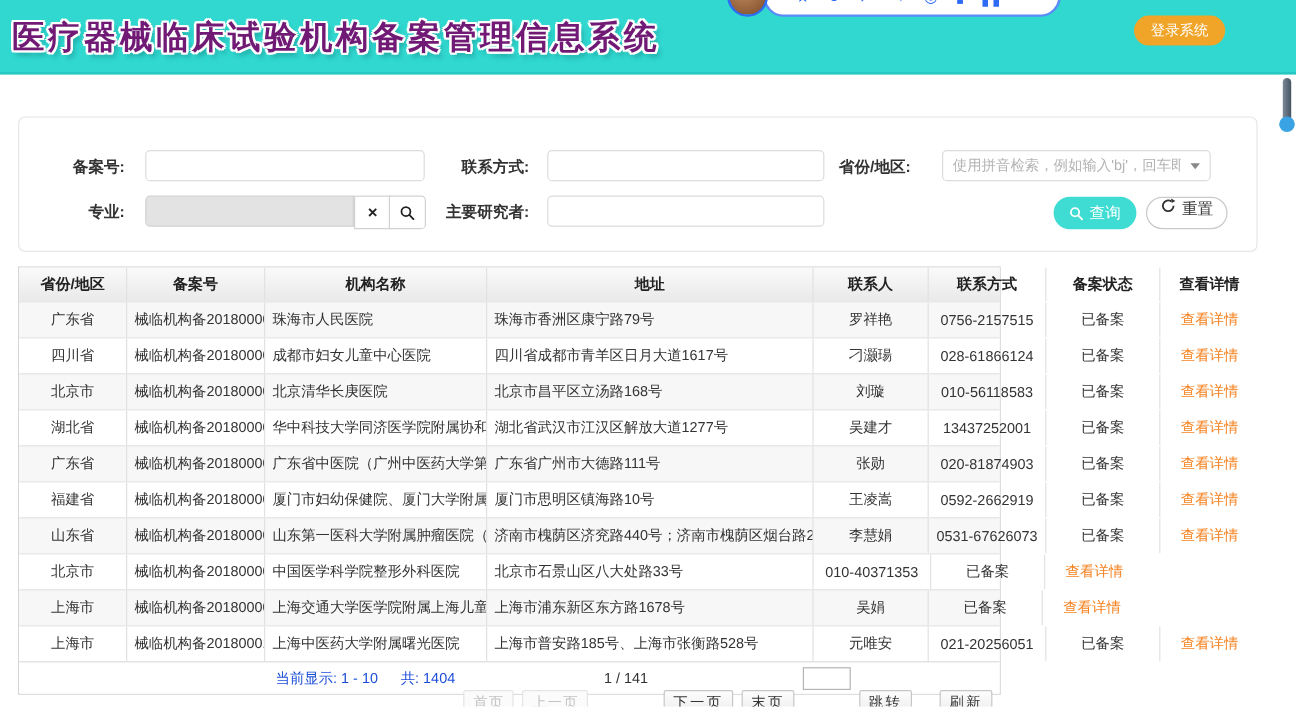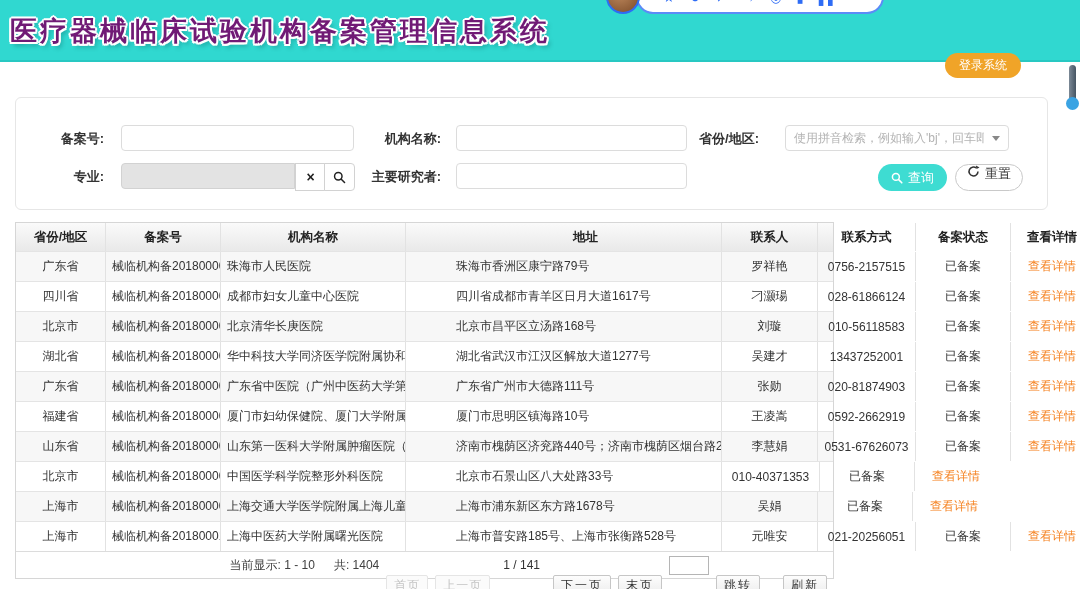--- a/index.html
+++ b/index.html
@@ -10,21 +10,21 @@
   
   .header { position:absolute; left:0; top:0; width:1080px; height:62px;
             background:#30d8d0; border-bottom:2px solid #28c8c2; }
   .title { position:absolute; left:10px; top:13px; font-size:27px; font-weight:bold;
            letter-spacing:3px; color:#701a75;
            text-shadow:-2px 0 #fff, 2px 0 #fff, 0 -2px #fff, 0 2px #fff,
                        -1.5px -1.5px #fff, 1.5px 1.5px #fff, -1.5px 1.5px #fff, 1.5px -1.5px #fff,
                        3px 4px 4px rgba(0,70,70,.35); }
   .login-btn { position:absolute; left:945px; top:13px; height:25px; padding:0 14px;
                background:#f0a428; color:#fff; border:none; border-radius:13px;
-               font-size:12px; line-height:25px; cursor:pointer; font-family:inherit;margin-top:40px; }
+               font-size:12px; line-height:25px; cursor:pointer; font-family:inherit; }
 
   
   .overlay { position:absolute; left:606px; top:-22px; height:36px; display:flex; align-items:flex-end; }
   .ov-avatar { width:34px; height:34px; border-radius:50%; background:radial-gradient(circle at 40% 35%, #c08a5e, #7a4a28);
                border:2px solid #2e6cf5; position:relative; z-index:2; }
   .ov-pill { margin-left:-4px; width:248px; height:34px; background:#fff; border:2px solid #5b8bf7;
              border-radius:17px; display:flex; align-items:center; justify-content:space-evenly; padding:0 10px; }
   .ov-icon { color:#2e6cf5; font-size:13px; line-height:1; }
 
   
@@ -62,32 +62,32 @@
   .tr { display:flex; height:30px; align-items:stretch; border-top:1px solid #e4e4e4; background:#fff; }
   .tr.alt { background:#f7f7f7; }
   .tr.head { height:28px; background:linear-gradient(#fafafa,#e9e9e9); font-weight:bold;
              border-top:none; color:#222; font-size:12.5px; }
   .td { padding:0 6px; border-right:1px solid #e2e2e2; white-space:nowrap; overflow:hidden;
         display:flex; align-items:center; }
   .td:last-child { border-right:none; }
   .c0 { flex:0 0 90px;  justify-content:center; }
   .c1 { flex:0 0 115px; }
   .c2 { flex:0 0 185px; }
-  .c3 { flex:0 0 272px;margin-left:44px; }
+  .c3 { flex:0 0 272px; }
   .c4 { flex:0 0 96px;  justify-content:center; }
   .c5 { flex:0 0 98px;  justify-content:center; }
   .c6 { flex:0 0 95px;  justify-content:center; }
   .c7 { flex:0 0 82px;  justify-content:center; }
   .tr.head .td { justify-content:center; }
   .link { color:#f58220; cursor:pointer; }
 
   
   .pager { display:flex; height:27px; align-items:center; justify-content:flex-end;
            border-top:1px solid #dcdcdc; padding:0 6px; gap:7px; font-size:12px; color:#555; background:#fff; }
-  .pg-text { color:#404040; }
+  .pg-text { color:#1d4ed8; }
   .pg-showing { margin-right:12px; }
   .pg-page { color:#333; margin:0 6px; }
   .pg-btn { height:21px; padding:0 7px; border:1px solid #c6c6c6; background:linear-gradient(#fdfdfd,#ececec);
             border-radius:2px; font-size:12px; color:#333; letter-spacing:2px; cursor:pointer; font-family:Liberation Serif, serif;margin-top:40px; }
   .pg-btn.disabled { color:#c4c4c4; border-color:#e5e5e5; background:#fbfbfb; letter-spacing:1px; }
   .jump-input { width:40px; height:19px; border:1px solid #b5b5b5; outline:none; font-family:inherit; }
   .pg-refresh { margin-left:16px; }
   .icon-svg { display:block; }
 </style>
 </head>
@@ -113,21 +113,21 @@
     </div>
   </div>
 
   <div class="scroll-bar"></div>
   <div class="scroll-dot"></div>
 
   <div class="filter-card">
     <div class="f-label" style="left:0; top:28px;">备案号:</div>
     <input class="f-input" style="left: 105px; top: 27px; width: 233px;">
 
-    <div class="f-label" style="left:337px; top:28px;">机构名称:</div>
+    <div class="f-label" style="left:337px; top:28px;">联系方式:</div>
     <input class="f-input" style="left: 440px; top: 27px; width: 231px;">
 
     <div class="f-label" style="left:655px; top:28px;">省份/地区:</div>
     <div class="sel-wrap">
       <input class="f-input" placeholder="使用拼音检索，例如输入'bj'，回车即选..." style="">
       <span class="caret"></span>
     </div>
 
     <div class="f-label" style="left:0; top:66px;">专业:</div>
     <input class="f-input spec-input" style="left: 105px; top: 65px; width: 174px;" readonly="">

